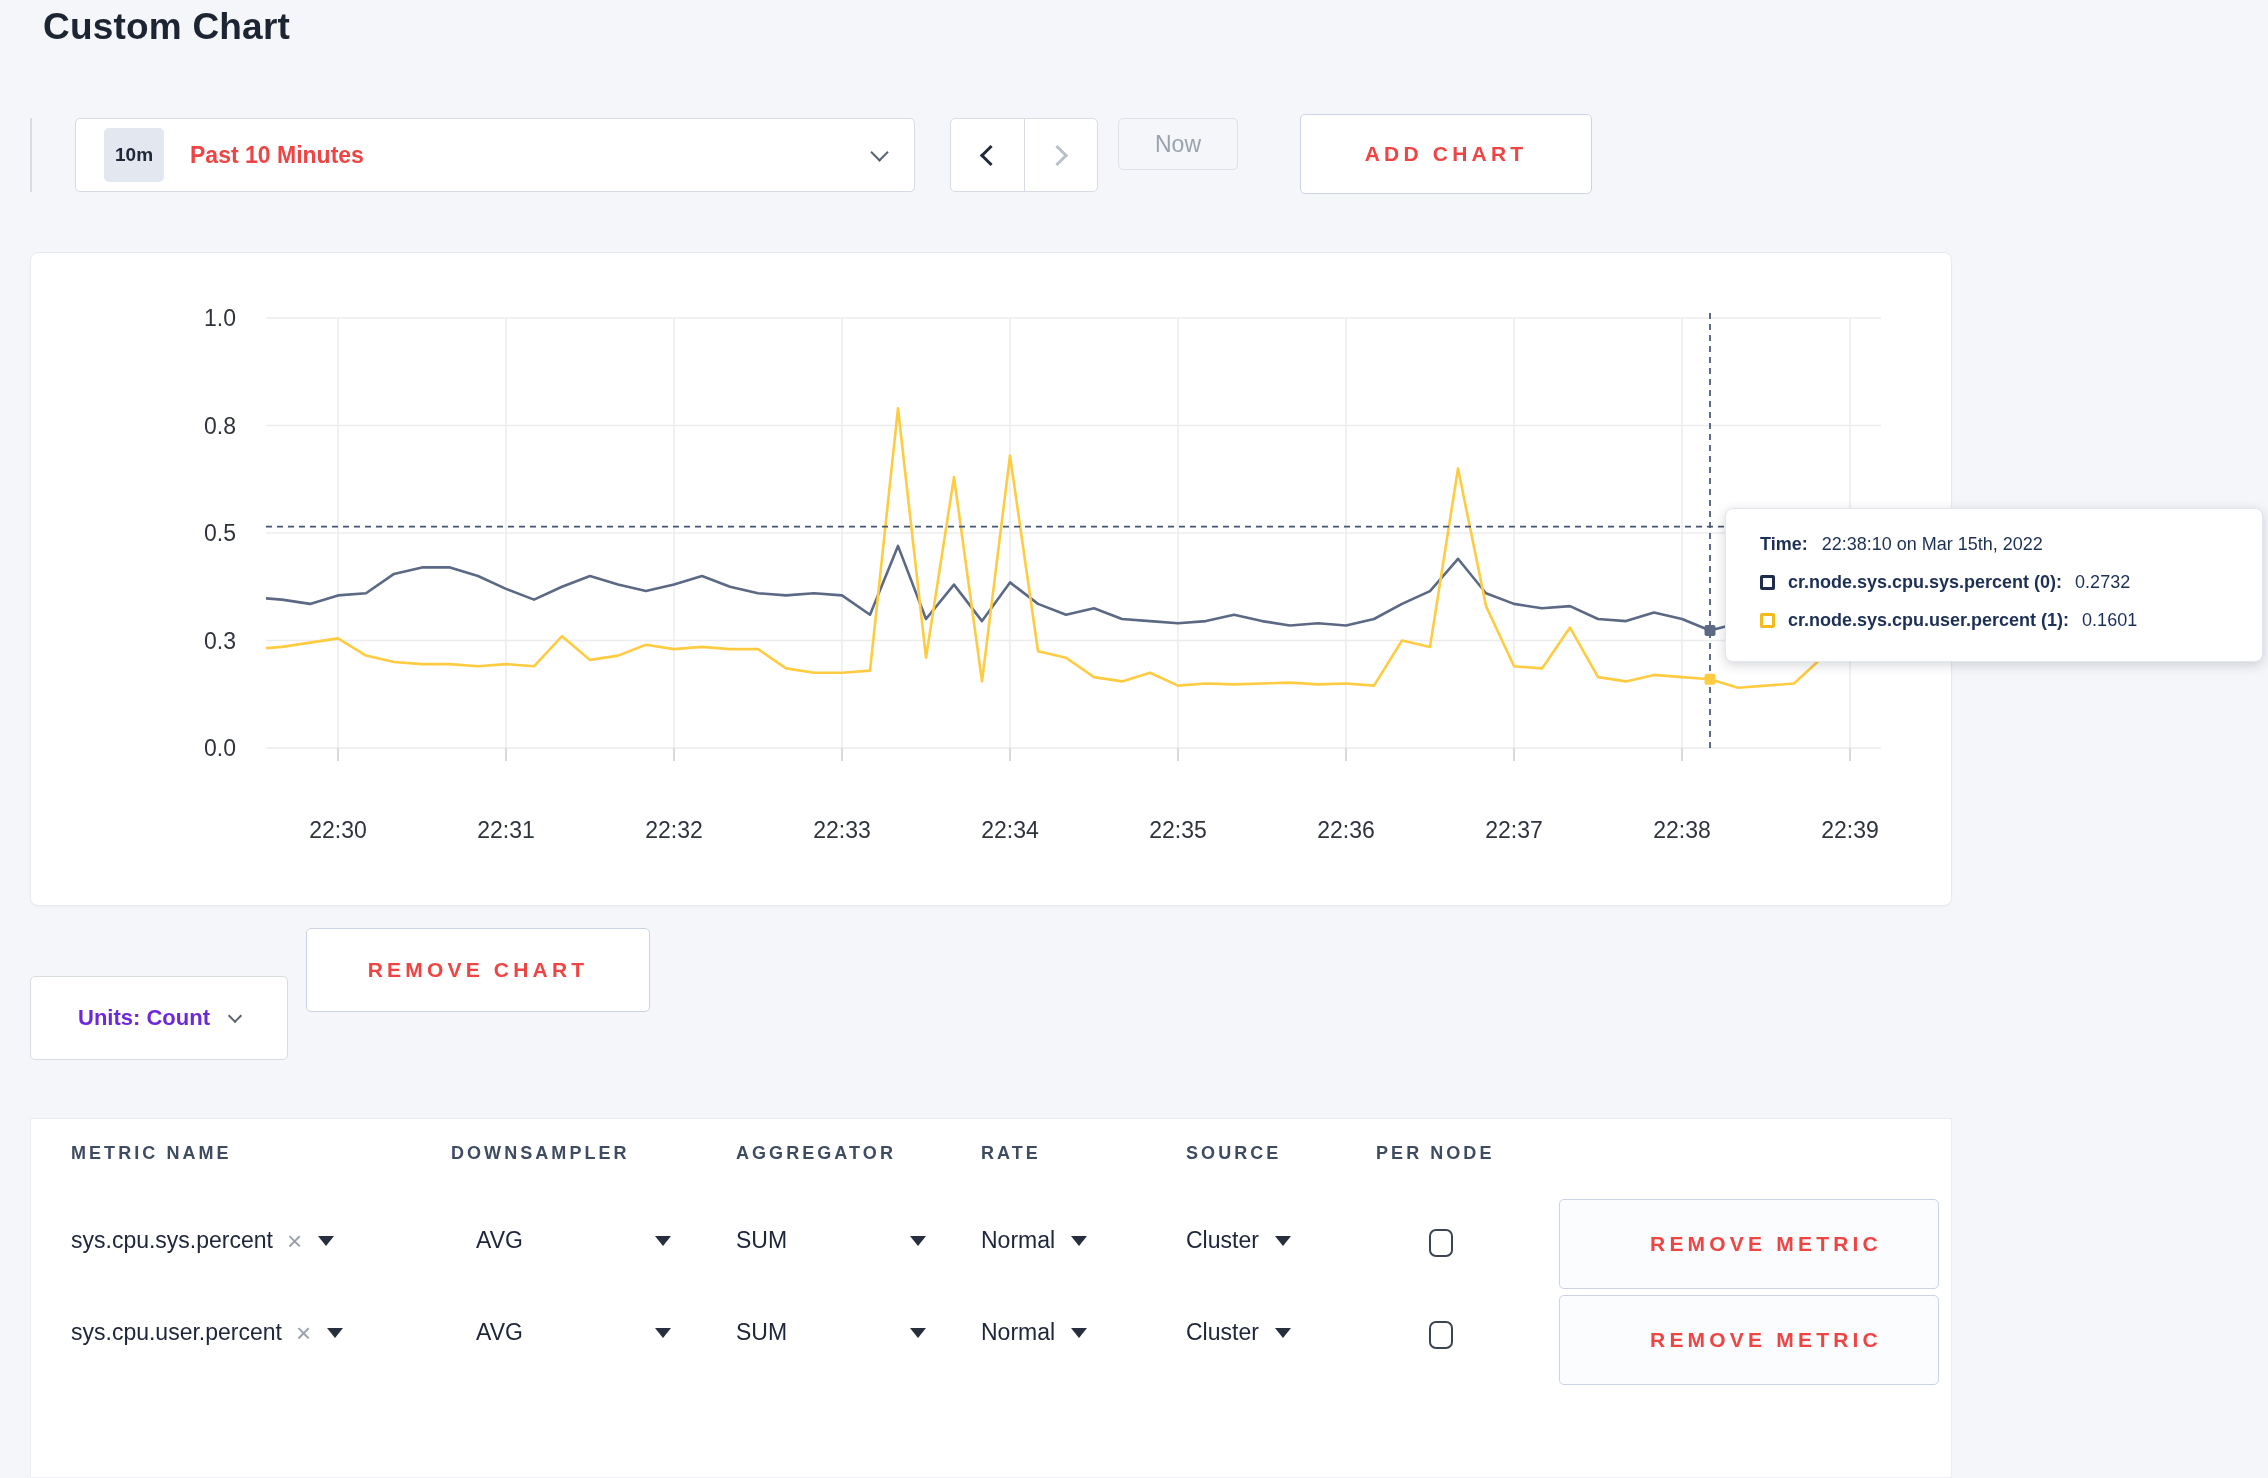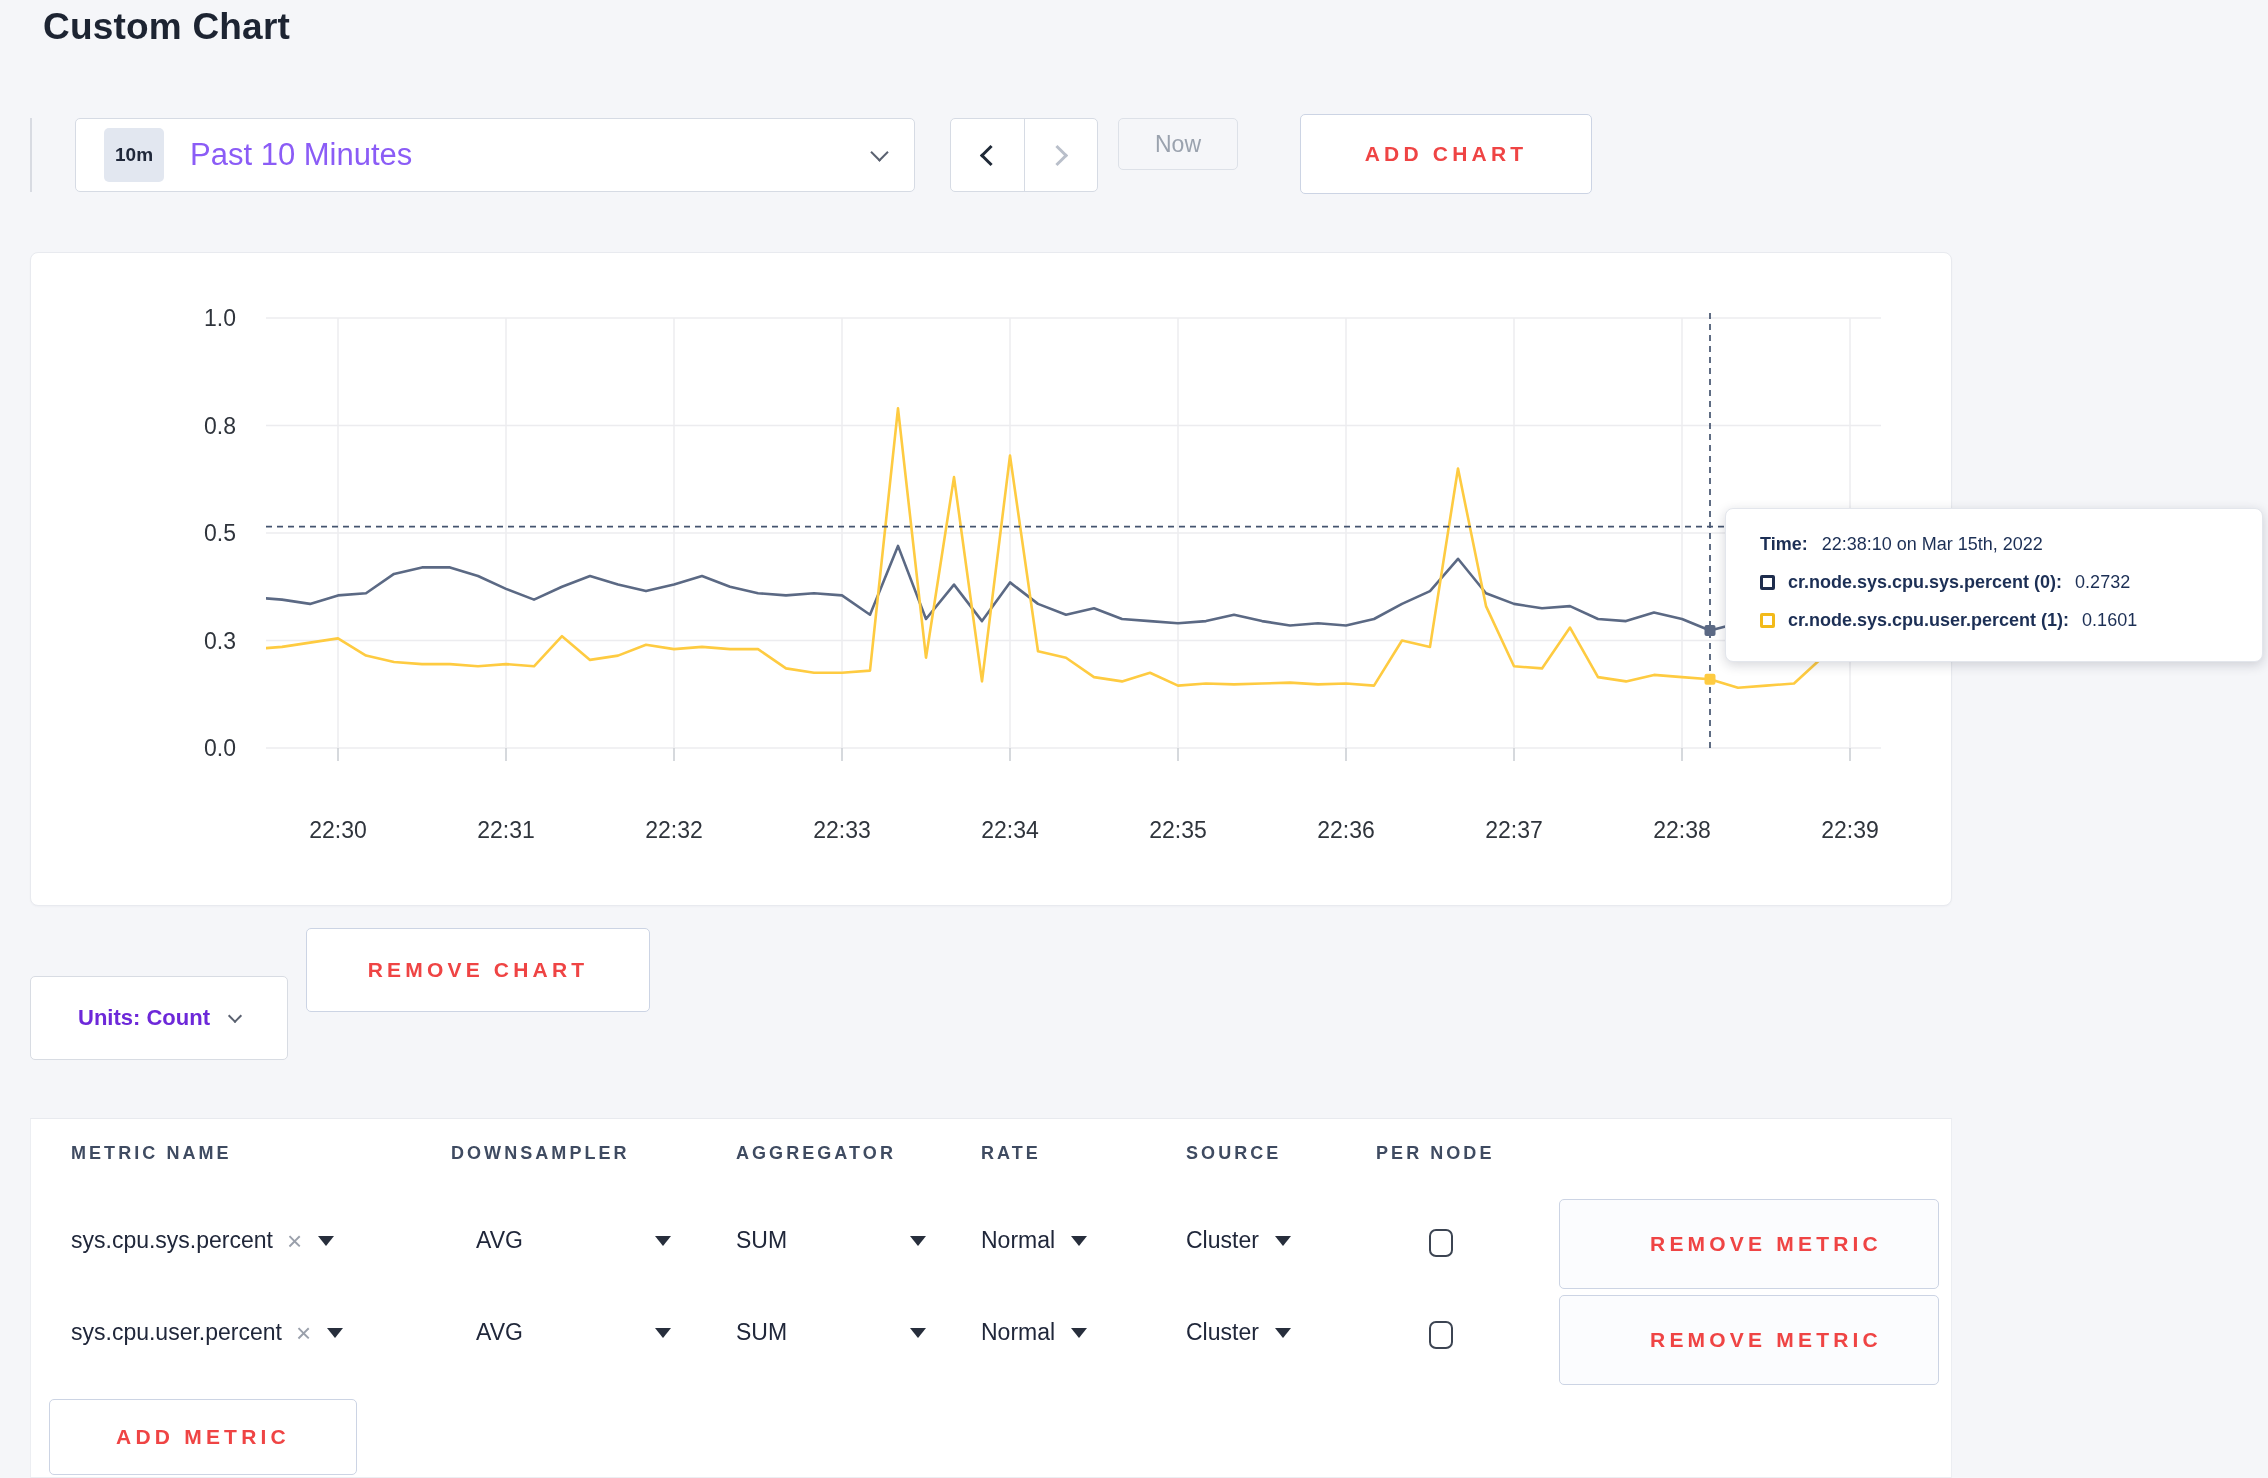--- a/index.html
+++ b/index.html
@@ -7,21 +7,21 @@
   body { font-family:"Liberation Sans", sans-serif; }
   .page { position:relative; width:2268px; height:1478px; background:#f5f6f9; overflow:hidden; }
 
   .page-title { position:absolute; left:43px; top:6px; font-size:37px; font-weight:600; color:#1d2432; letter-spacing:.2px; }
 
   
   .toolbar-divider { position:absolute; left:30px; top:118px; width:2px; height:74px; background:#d8dbe2; }
   .time-select { position:absolute; left:75px; top:118px; width:840px; height:74px; background:#fff;
     border:1px solid #d6dbe4; border-radius:5px; display:flex; align-items:center; padding:0 28px; cursor:pointer; }
   .time-badge { background:#e2e7f0; color:#20283a; font-size:19px; font-weight:700; border-radius:5px; padding:16px 11px; margin-right:26px; }
-  .time-label { font-size:31px; color:#8b5cf6; font-weight:400; flex:1; }
+  .time-label { font-size:23px; color:#ef4444; font-weight:700; flex:1; }
   .chev { display:inline-block; width:13px; height:13px; border-left:2.5px solid #5a6170; border-bottom:2.5px solid #5a6170; }
   .chev.down { transform:rotate(-45deg); margin-top:-6px; }
   .pager { position:absolute; left:950px; top:118px; width:148px; height:74px; background:#fff; border:1px solid #d6dbe4; border-radius:5px; display:flex; }
   .pager-btn { flex:1; display:flex; align-items:center; justify-content:center; background:transparent; border:none; cursor:pointer; }
   .pager-btn + .pager-btn { border-left:1px solid #d6dbe4; }
   .chev.left  { width:15px; height:15px; transform:rotate(45deg);  border-color:#1f2937; border-width:3.5px; margin-left:6px; }
   .chev.right { width:15px; height:15px; transform:rotate(225deg); border-color:#b9bfca; border-width:3.5px; margin-right:6px; }
   .now-btn { position:absolute; left:1118px; top:118px; width:120px; height:52px; background:transparent; border:1px solid #dde1e8;
     border-radius:5px; color:#9aa2ae; font-size:23px; font-family:inherit; cursor:pointer; }
   .blue-btn { background:#fff; border:1px solid #ccd4e4; border-radius:5px; color:#ef4444; font-family:inherit;
@@ -215,16 +215,15 @@
       <span>Normal</span>
       <span class="tri"></span>
     </div>
     <div class="cell" style="left:1155px;top:200px">
       <span>Cluster</span>
       <span class="tri"></span>
     </div>
     <input type="checkbox" class="per-node-cb" style="left: 1398px; top: 202px;">
     <button class="blue-btn remove-metric-btn" style="top:176px">REMOVE METRIC</button>
 
-    <button class="blue-btn add-metric-btn">ADD METRIC</button>
   </div>
 
 </div>
 
 </body></html>

